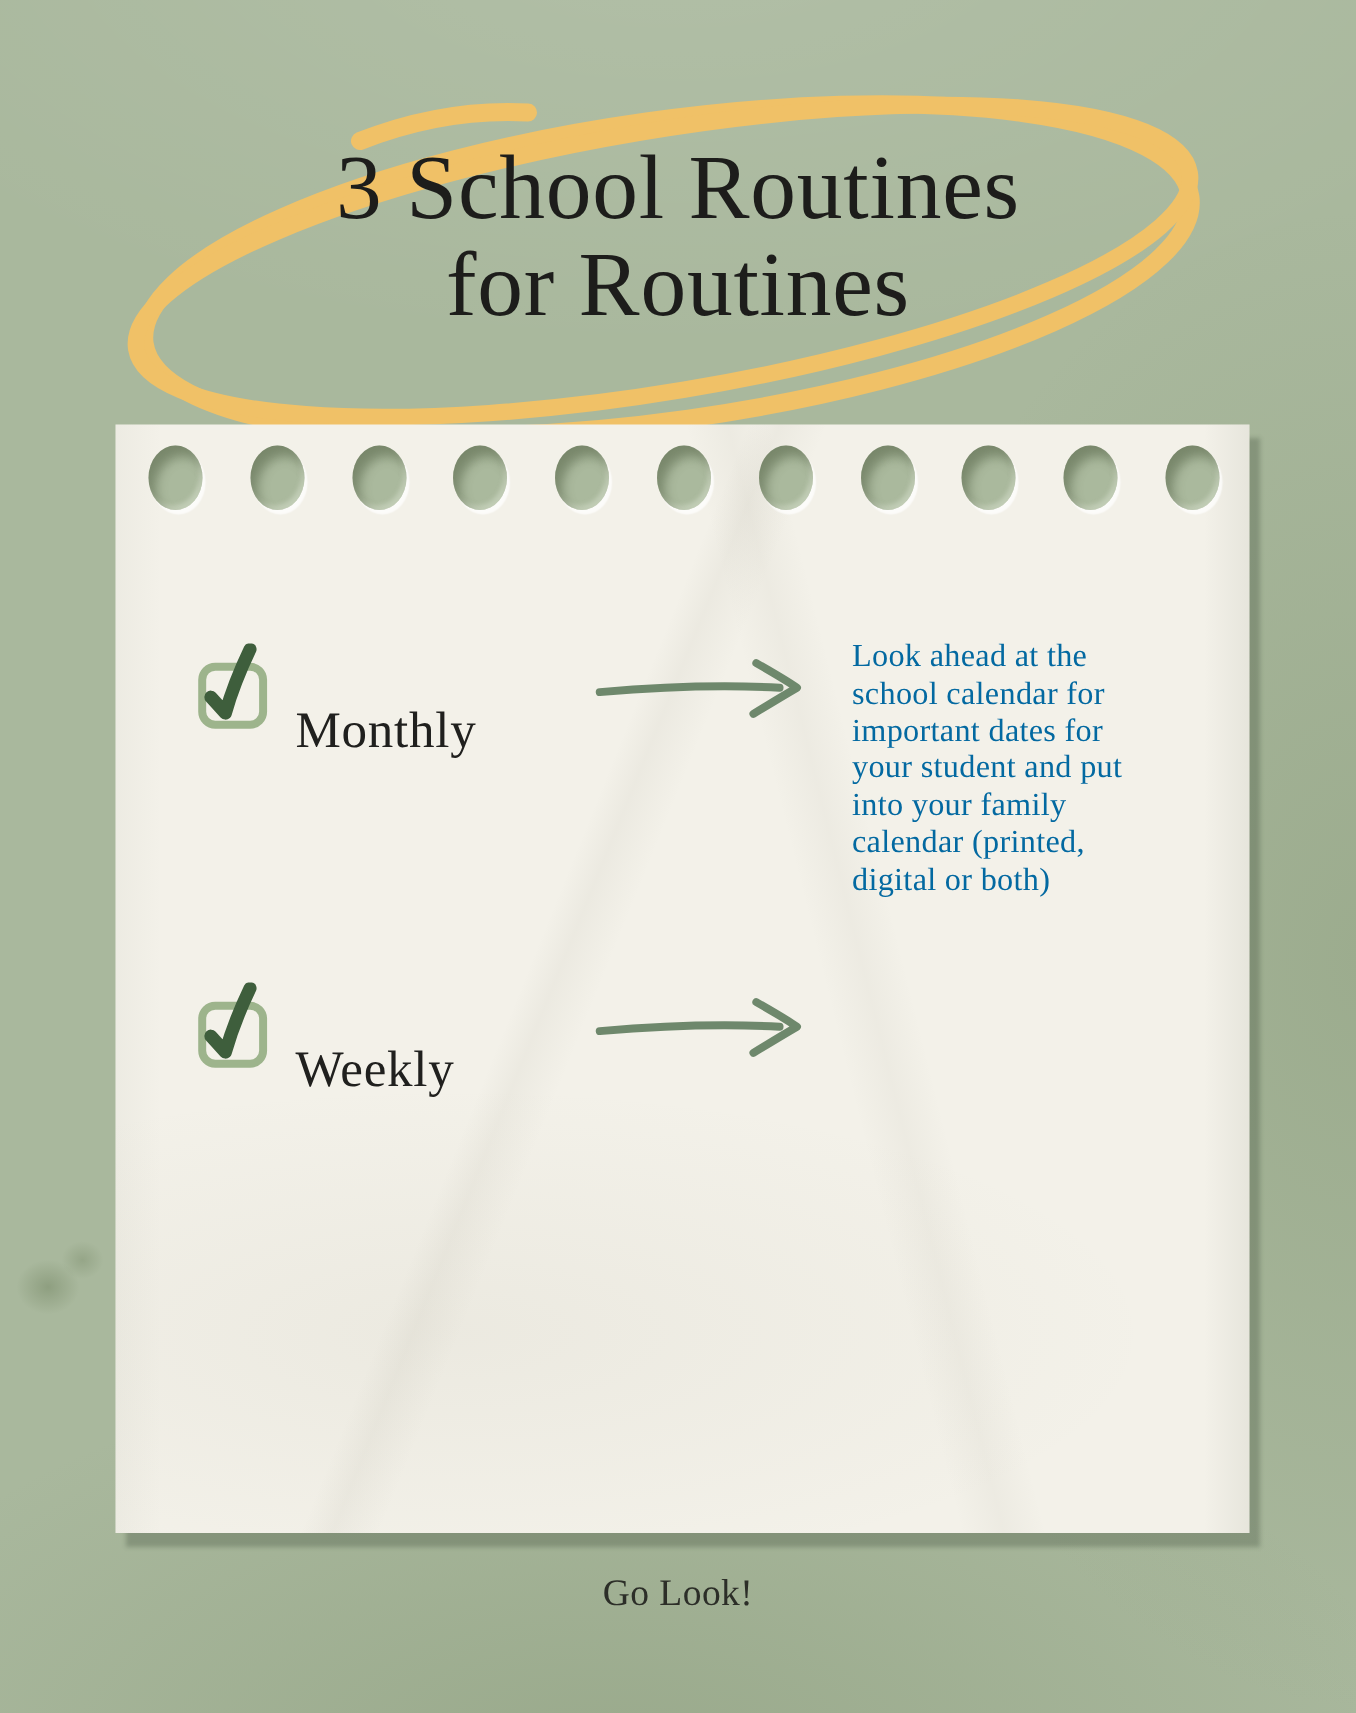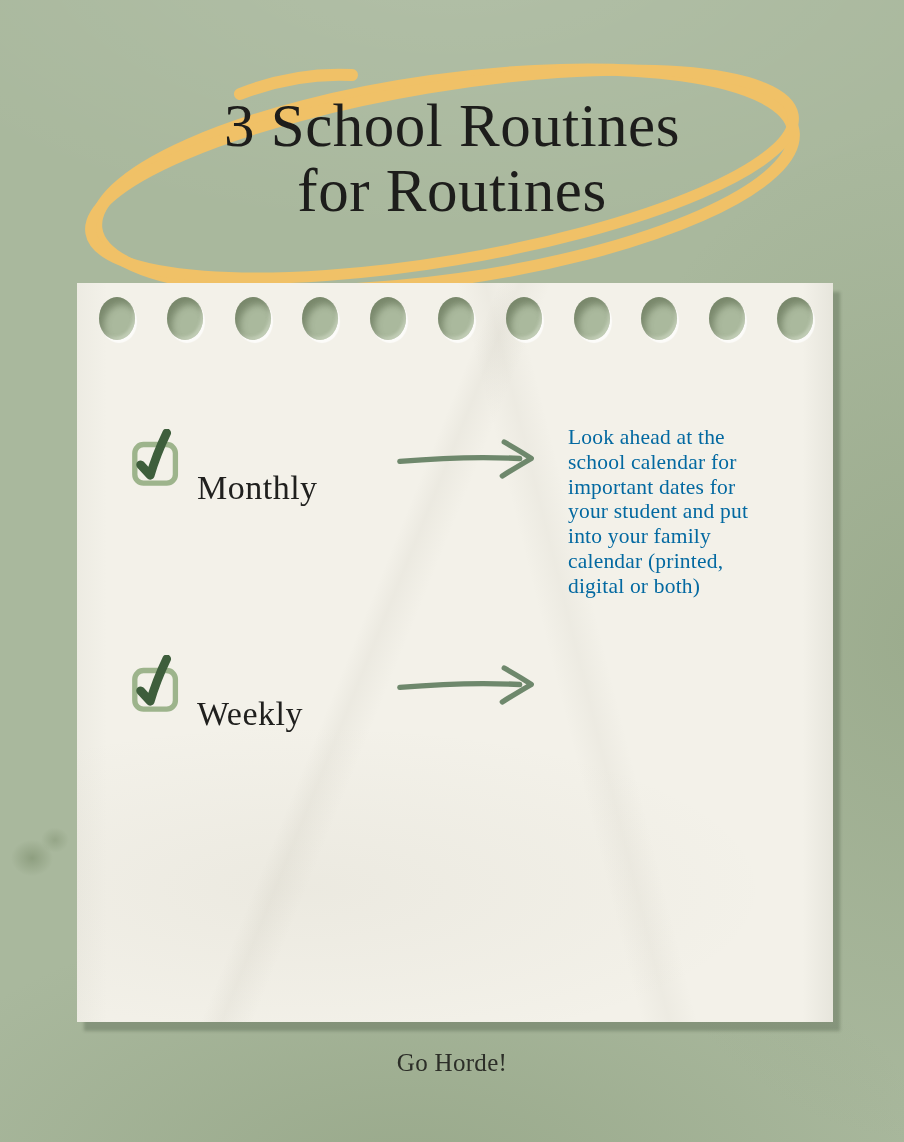--- a/index.html
+++ b/index.html
@@ -140,16 +140,16 @@
       <svg class="arrow" viewBox="0 0 150 44" fill="none">
         <path d="M 5 25 Q 75 19 129 22" stroke="#6e886c" stroke-width="5.5" stroke-linecap="round"></path>
         <path d="M 113 5 Q 134 17 141 22 Q 129 29 111 40" stroke="#6e886c" stroke-width="5.5" stroke-linecap="round" stroke-linejoin="round"></path>
       </svg>
     </div>
 
 
   </div>
 
   <div class="footer">
-    <div>Go Horde!</div>
+    <div>Go Look!</div>
   </div>
 
 </div>
 
 </body></html>

